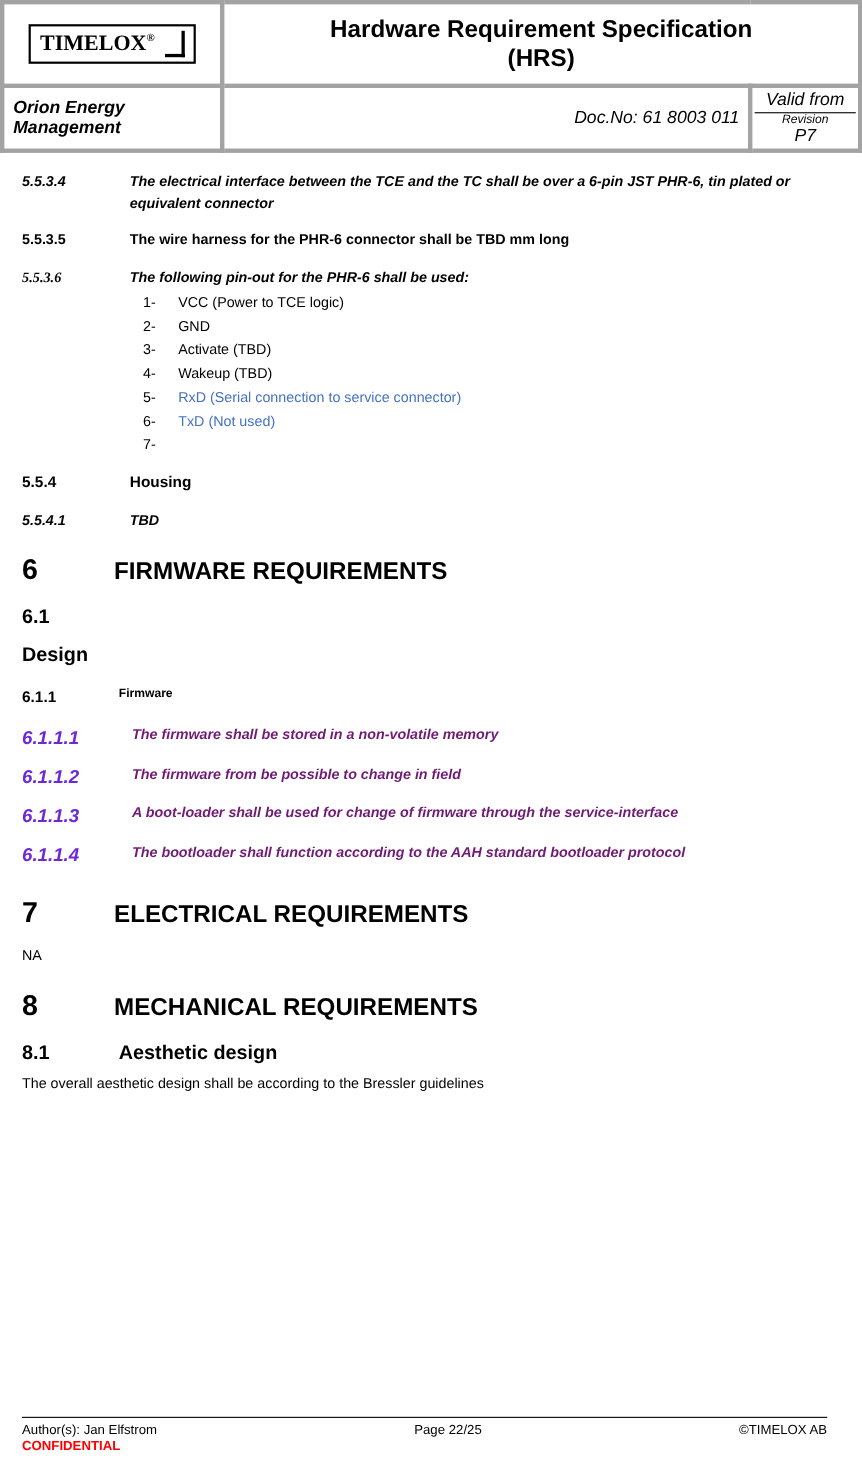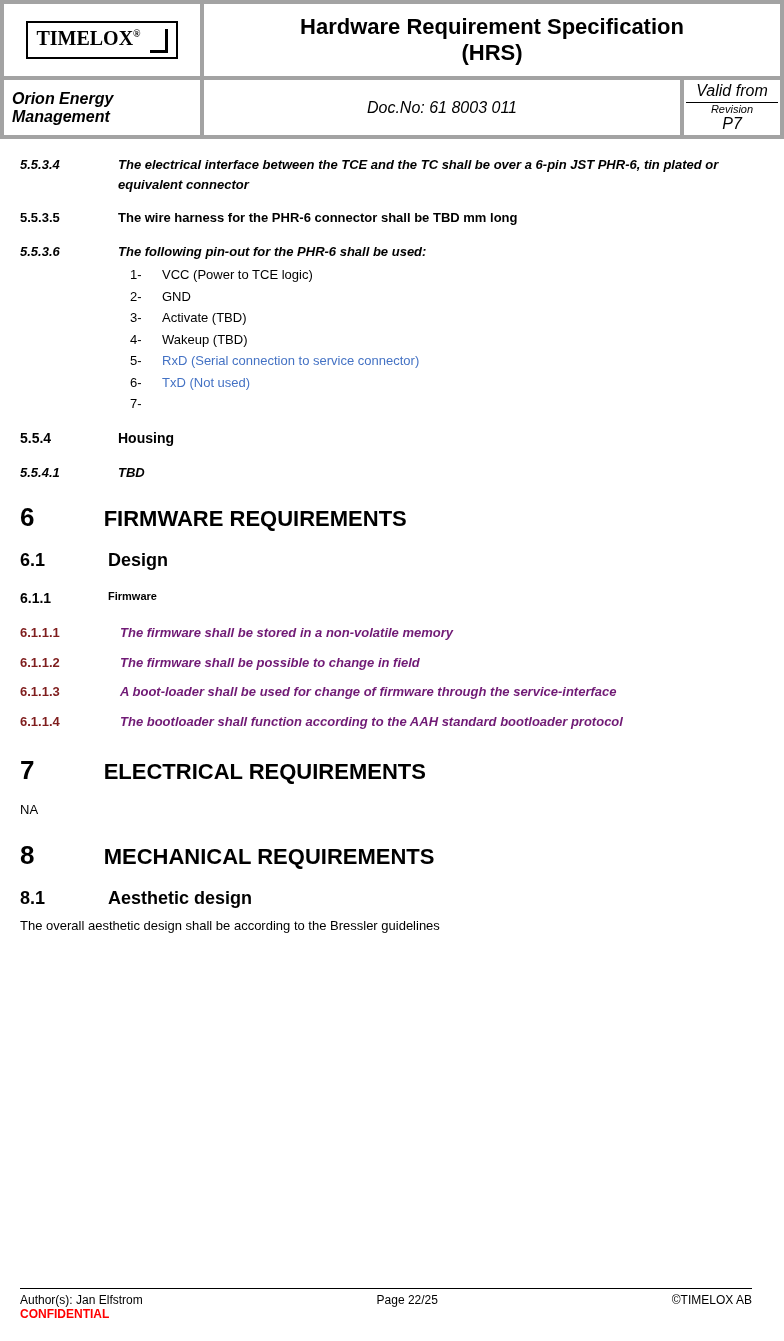--- a/index.html
+++ b/index.html
@@ -121,22 +121,23 @@
       display: inline-block;
     }
 
     .req-row {
       display: flex;
       margin-bottom: 10px;
     }
     .req-num {
       min-width: 100px;
       font-weight: bold;
-      color: #7f1d1d;
-      font-size: 13px;
+      font-style: italic;
+      color: #6d28d9;
+      font-size: 17px;
       flex-shrink: 0;
     }
     .req-text {
       font-weight: bold;
       font-style: italic;
       color: #701a75;
       font-size: 13px;
       flex: 1;
     }
 
@@ -187,21 +188,21 @@
     </td>
     <td class="title-cell" colspan="2">
       <div class="main-title">Hardware Requirement Specification</div>
       <div class="main-title">(HRS)</div>
     </td>
   </tr>
   <tr class="info-row">
     <td style="font-style:italic; font-weight:bold; padding:4px 8px;">
       <span>Orion Energy Management</span>
     </td>
-    <td style="text-align:center; padding:4px 8px;">
+    <td style="text-align:right; padding:4px 8px;">
       <span>Doc.No:</span>
       <span>61 8003 011</span>
     </td>
     <td class="valid-revision-cell" style="width:100px; padding:2px; text-align:center;">
       <div style="border-bottom:1px solid #000; padding-bottom:2px;">Valid from</div>
       <div style="font-size:11px;">Revision</div>
       <div>P7</div>
     </td>
   </tr>
 </tbody>
@@ -218,21 +219,21 @@
 
   <div class="section-block">
     <div style="display:flex; gap:8px; font-weight:bold; font-size:13px;">
       <span style="min-width:90px;">5.5.3.5</span>
       <span>The wire harness for the PHR-6 connector shall be TBD mm long</span>
     </div>
   </div>
 
   <div class="section-block">
     <div style="display:flex; gap:8px; font-weight:bold; font-style:italic; font-size:13px;">
-      <span style="min-width:90px;">5.5.3.6</span>
+      <span style="min-width:90px;font-family:Liberation Serif, serif;">5.5.3.6</span>
       <span>The following pin-out for the PHR-6 shall be used:</span>
     </div>
     <div style="margin-left: 110px; margin-top:4px;">
       <ul class="pin-list">
       <li style="display: flex; gap: 8px; margin-bottom: 2px;">
             <span style="min-width: 24px;">1-</span>
             <span>VCC (Power to TCE logic)</span>
           </li>
           <li style="display: flex; gap: 8px; margin-bottom: 2px;">
             <span style="min-width: 24px;">2-</span>
@@ -275,41 +276,41 @@
       <span>TBD</span>
     </div>
   </div>
 
   <div class="major-section" style="margin-top: 16px;">
     <span class="major-section-num">6</span>
     <span class="major-section-title">FIRMWARE REQUIREMENTS</span>
   </div>
 
   <div class="section-block">
-    <div style="display:flex; gap:8px;">
+    <div style="display:flex; gap:8px;flex-direction:column;">
       <span class="sub-section-num">6.1</span>
       <span class="sub-section-title">Design</span>
     </div>
   </div>
 
   <div class="section-block">
     <div style="display:flex; gap:8px;">
       <span class="sub2-section-num">6.1.1</span>
       <span class="sub2-section-title">Firmware</span>
     </div>
   </div>
 
   <div class="req-row">
     <span class="req-num">6.1.1.1</span>
     <span class="req-text">The firmware shall be stored in a non-volatile memory</span>
   </div>
 
   <div class="req-row">
     <span class="req-num">6.1.1.2</span>
-    <span class="req-text">The firmware shall be possible to change in field</span>
+    <span class="req-text">The firmware from be possible to change in field</span>
   </div>
 
   <div class="req-row">
     <span class="req-num">6.1.1.3</span>
     <span class="req-text">A boot-loader shall be used for change of firmware through the service-interface</span>
   </div>
 
   <div class="req-row">
     <span class="req-num">6.1.1.4</span>
     <span class="req-text">The bootloader shall function according to the AAH standard bootloader protocol</span>

